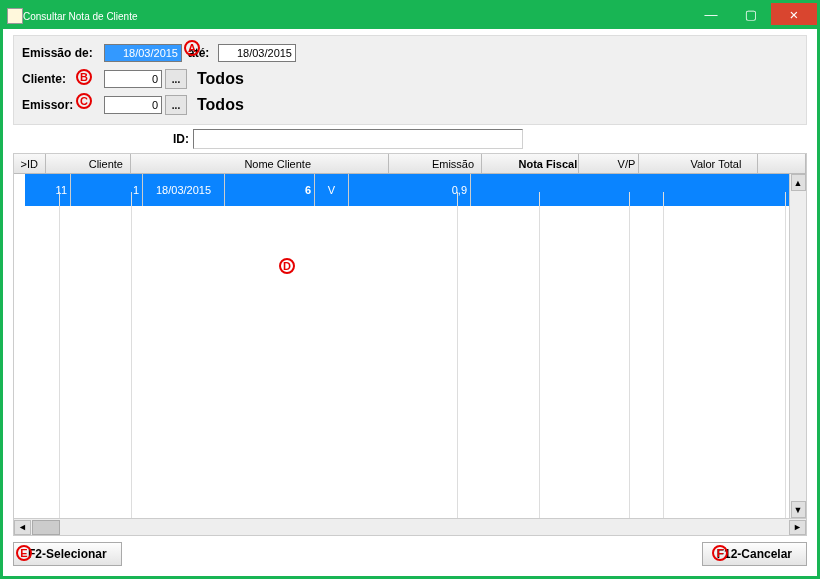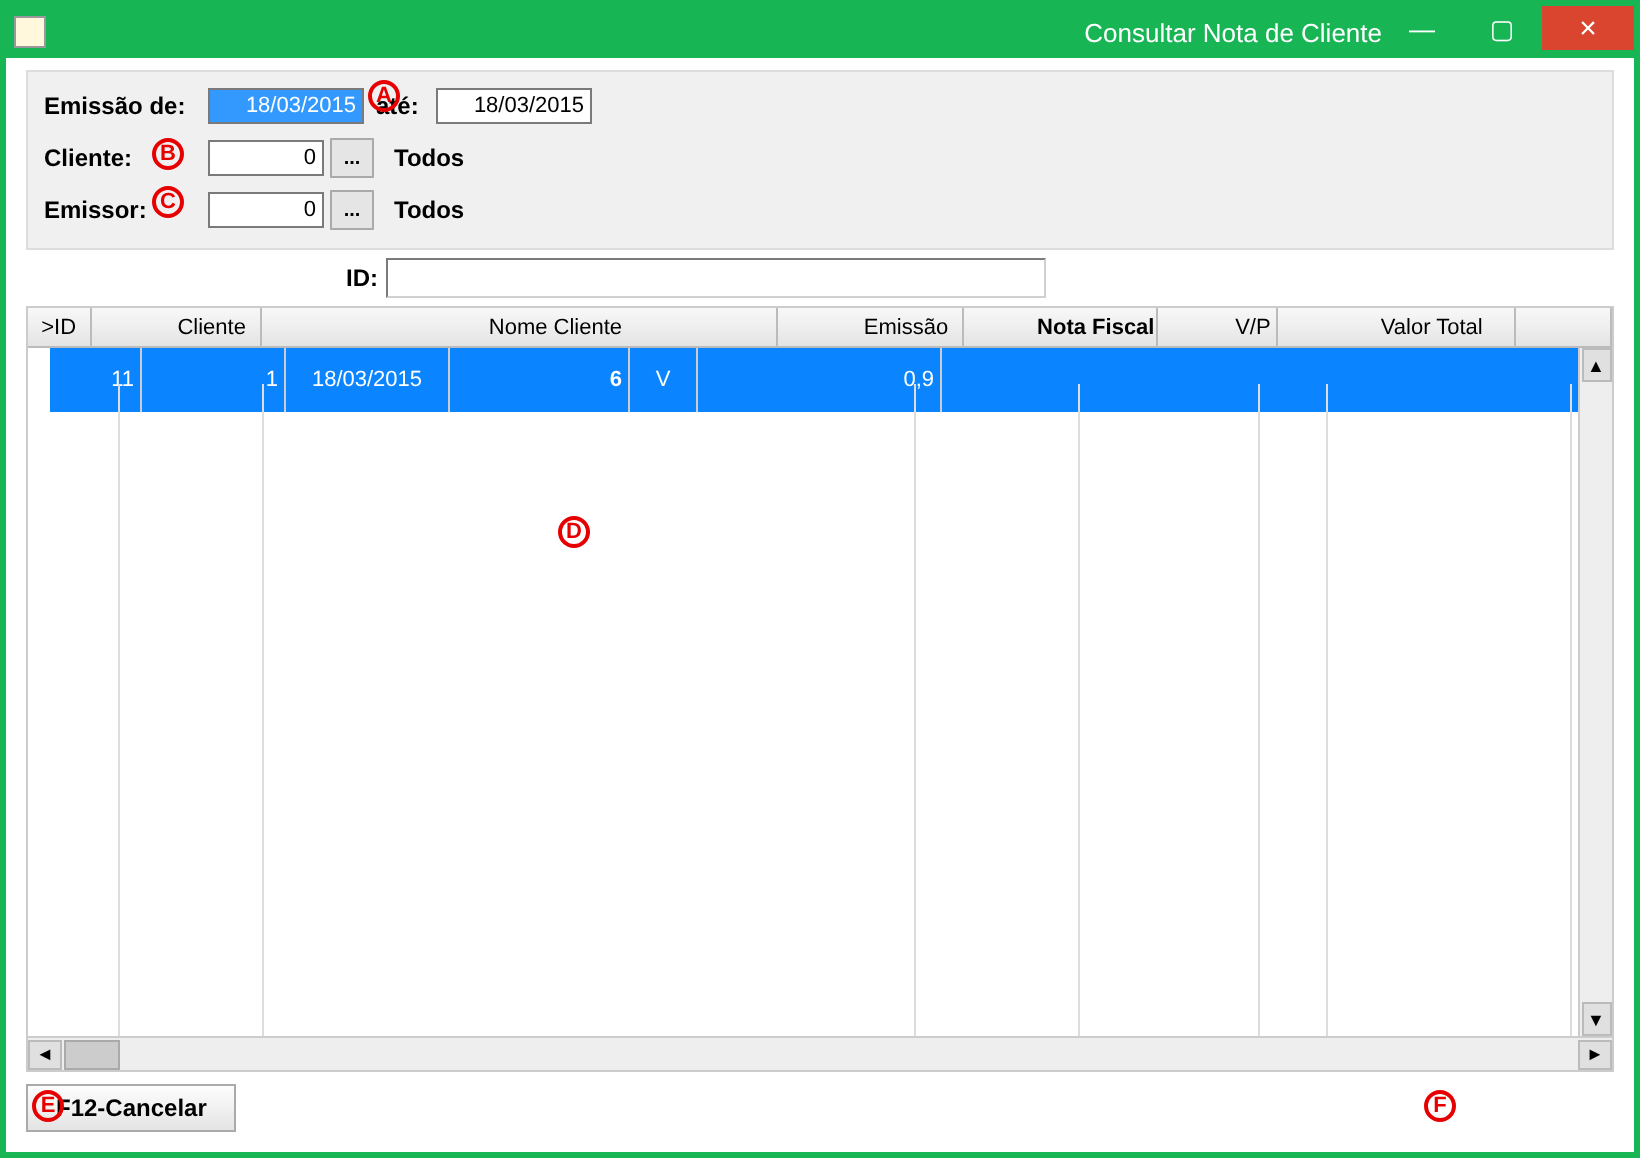--- a/index.html
+++ b/index.html
@@ -26,23 +26,23 @@
       position: relative;
     }
     .app-icon {
       width: 16px; height: 16px;
       background: #fff8dc;
       border: 1px solid #999;
       margin-left: 4px;
     }
     .title-text {
       flex: 1;
-      text-align: right;
+      text-align: left;
       color: #fff;
-      font-size: 13px;
+      font-size: 10px;
     }
     .window-controls {
       display: flex;
       height: 22px;
       margin-top: -4px;
     }
     .win-btn {
       width: 40px; height: 22px;
       display: flex; align-items: center; justify-content: center;
       font-family: Arial;
@@ -89,21 +89,21 @@
     .date-input { width: 78px; text-align: left; }
     .num-input { width: 58px; }
     .lookup-btn {
       width: 22px; height: 20px;
       background: #e5e5e5;
       border: 1px solid #aaa;
       margin-left: 3px;
       display: flex; align-items: center; justify-content: center;
       font-size: 10px; font-weight: bold; cursor: pointer;
     }
-    .todos { font-weight: bold; margin-left: 10px; font-size: 12px; }
+    .todos { font-weight: bold; margin-left: 10px; font-size: 16px; }
     .id-row {
       display: flex; align-items: center;
       padding: 4px 0 4px 160px;
     }
     .id-label { font-weight: bold; font-size: 12px; margin-right: 4px; }
     .id-input {
       width: 330px; height: 20px;
       border-top: 1px solid #7a7a7a;
       border-left: 1px solid #7a7a7a;
       border-right: 1px solid #d0d0d0;
@@ -309,20 +309,21 @@
         </div>
       </div>
       <div class="scrollbar">
         <div class="sb-btn">◄</div>
         <div class="sb-thumb"></div>
         <div class="sb-btn right-btn">►</div>
       </div>
     </div>
 
     <div class="buttons">
+      <button class="action-btn">F2-Selecionar</button>
       <button class="action-btn">F12-Cancelar</button>
     </div>
 
   </div>
 
   <div class="marker" style="left:181px; top:37px;">A</div>
   <div class="marker" style="left:73px; top:66px;">B</div>
   <div class="marker" style="left:73px; top:90px;">C</div>
   <div class="marker" style="left:276px; top:255px;">D</div>
   <div class="marker" style="left:13px; top:542px;">E</div>

